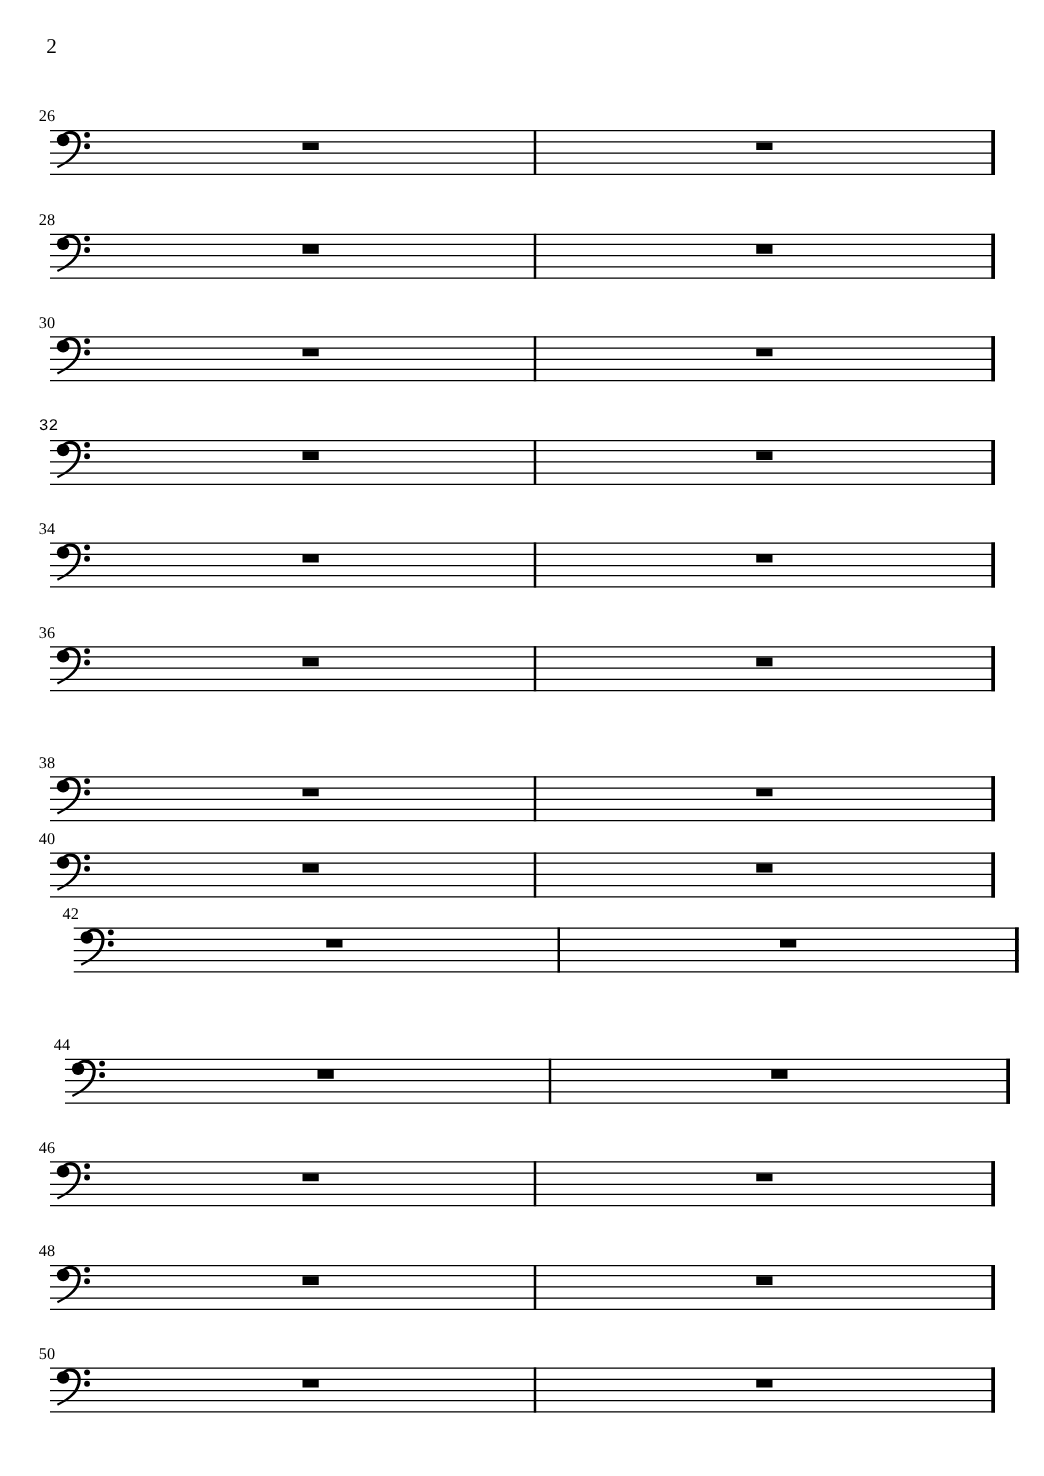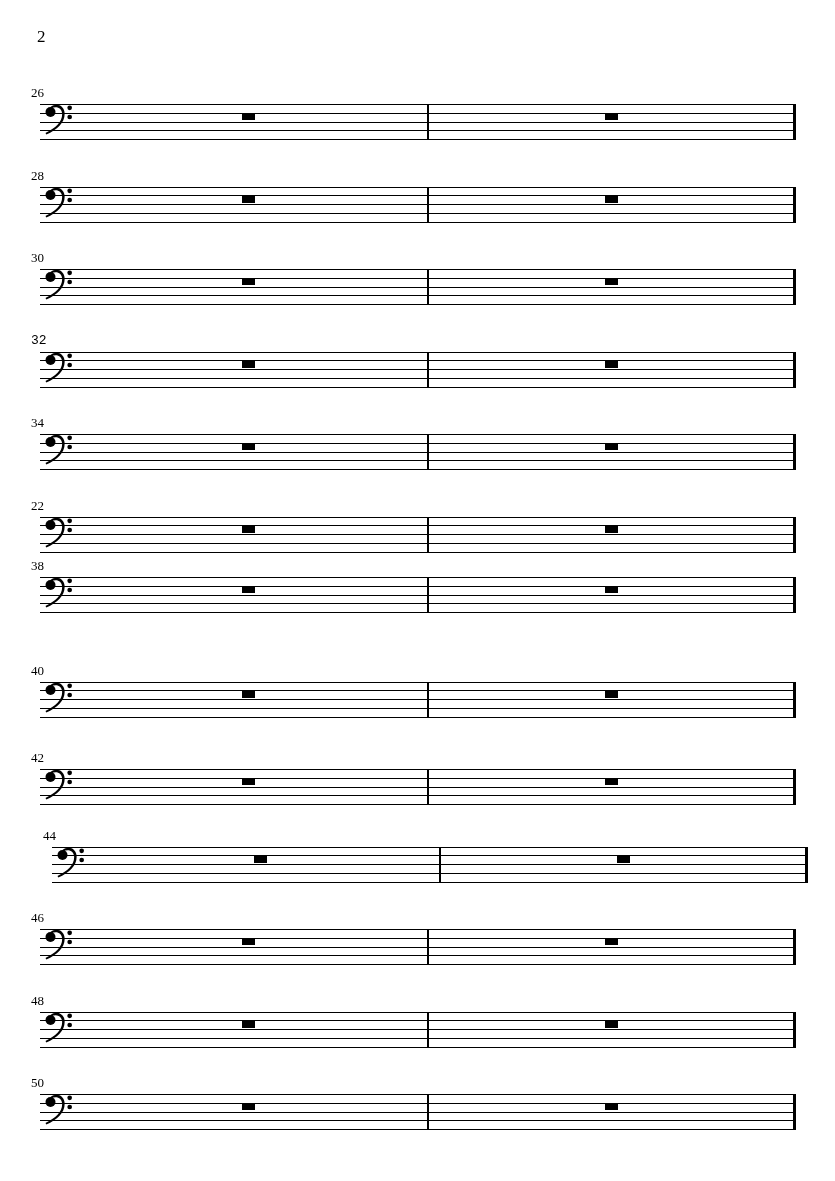--- a/index.html
+++ b/index.html
@@ -188,43 +188,43 @@
         </g>
       </svg>
       <div class="barline mid"></div>
       <div class="barline end"></div>
     <div class="whole-rest" style="left: 202px;"></div>
           <div class="whole-rest" style="left: 565px;"></div>
         </div>
   </div>
 
   <div class="system" style="top: 499.5px;">
-    <div class="measure-number">22</div>
-    <div class="staff">
-      <div class="staff-line sl0"></div>
-      <div class="staff-line sl1"></div>
-      <div class="staff-line sl2"></div>
-      <div class="staff-line sl3"></div>
-      <div class="staff-line sl4"></div>
-      <svg class="bass-clef" width="30" height="35" viewBox="0 0 36 42" aria-hidden="true">
-        <g fill="#000000">
-          <circle cx="9" cy="12" r="6"></circle>
-          <path d="M 9 6 C 16 0 26 4 26 14 C 26 25 17 33 4 39 L 3 37.3 C 15 31.5 23 24 23 14.5 C 23 7.5 16 4 10 7.8 Z"></path>
-          <circle cx="32" cy="7" r="2.8"></circle>
-          <circle cx="32" cy="18" r="2.8"></circle>
-        </g>
-      </svg>
-      <div class="barline mid"></div>
-      <div class="barline end"></div>
-    <div class="whole-rest" style="left: 202px;"></div>
-          <div class="whole-rest" style="left: 565px;"></div>
-        </div>
-  </div>
-
-  <div class="system" style="top: 560px;">
+    <div class="measure-number">36</div>
+    <div class="staff">
+      <div class="staff-line sl0"></div>
+      <div class="staff-line sl1"></div>
+      <div class="staff-line sl2"></div>
+      <div class="staff-line sl3"></div>
+      <div class="staff-line sl4"></div>
+      <svg class="bass-clef" width="30" height="35" viewBox="0 0 36 42" aria-hidden="true">
+        <g fill="#000000">
+          <circle cx="9" cy="12" r="6"></circle>
+          <path d="M 9 6 C 16 0 26 4 26 14 C 26 25 17 33 4 39 L 3 37.3 C 15 31.5 23 24 23 14.5 C 23 7.5 16 4 10 7.8 Z"></path>
+          <circle cx="32" cy="7" r="2.8"></circle>
+          <circle cx="32" cy="18" r="2.8"></circle>
+        </g>
+      </svg>
+      <div class="barline mid"></div>
+      <div class="barline end"></div>
+    <div class="whole-rest" style="left: 202px;"></div>
+          <div class="whole-rest" style="left: 565px;"></div>
+        </div>
+  </div>
+
+  <div class="system" style="top: 604px;">
     <div class="measure-number">38</div>
     <div class="staff">
       <div class="staff-line sl0"></div>
       <div class="staff-line sl1"></div>
       <div class="staff-line sl2"></div>
       <div class="staff-line sl3"></div>
       <div class="staff-line sl4"></div>
       <svg class="bass-clef" width="30" height="35" viewBox="0 0 36 42" aria-hidden="true">
         <g fill="#000000">
           <circle cx="9" cy="12" r="6"></circle>
@@ -256,21 +256,21 @@
           <circle cx="32" cy="18" r="2.8"></circle>
         </g>
       </svg>
       <div class="barline mid"></div>
       <div class="barline end"></div>
     <div class="whole-rest" style="left: 202px;"></div>
           <div class="whole-rest" style="left: 565px;"></div>
         </div>
   </div>
 
-  <div class="system" style="top: 752px;">
+  <div class="system" style="top: 725px; margin-left: 19px;">
     <div class="measure-number">42</div>
     <div class="staff">
       <div class="staff-line sl0"></div>
       <div class="staff-line sl1"></div>
       <div class="staff-line sl2"></div>
       <div class="staff-line sl3"></div>
       <div class="staff-line sl4"></div>
       <svg class="bass-clef" width="30" height="35" viewBox="0 0 36 42" aria-hidden="true">
         <g fill="#000000">
           <circle cx="9" cy="12" r="6"></circle>

